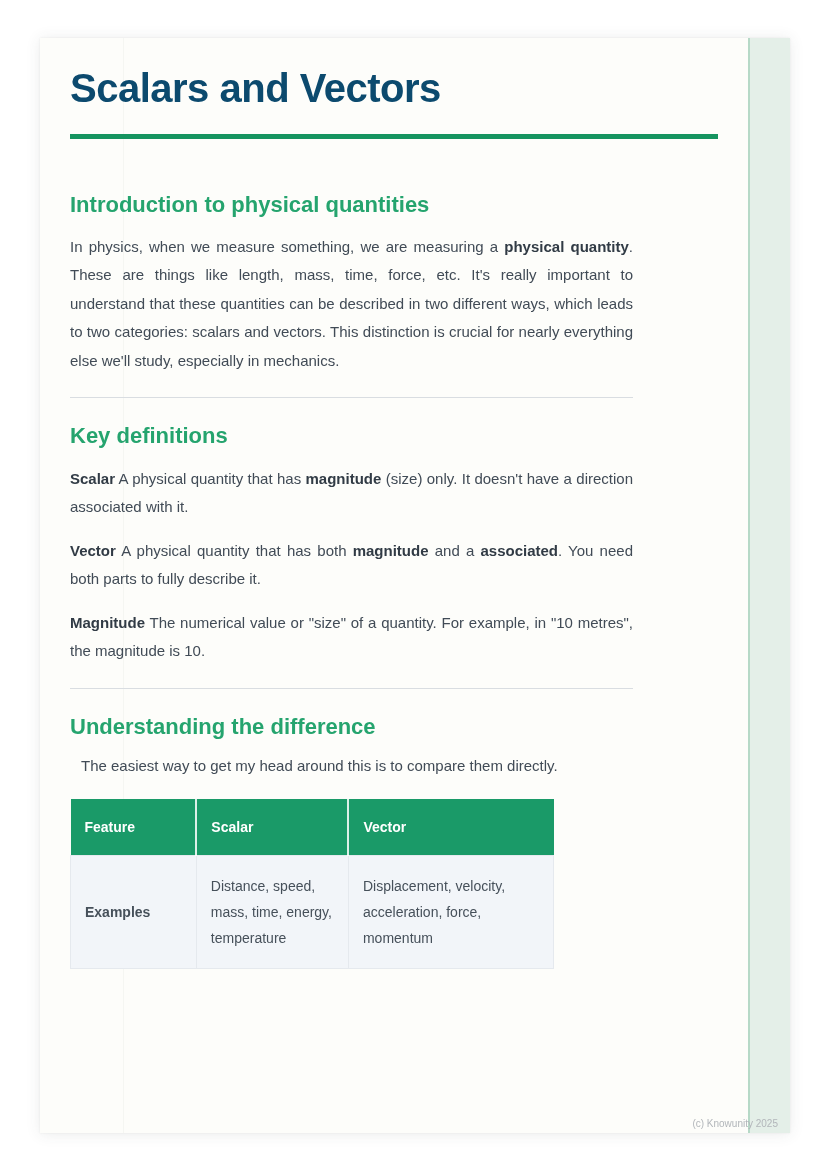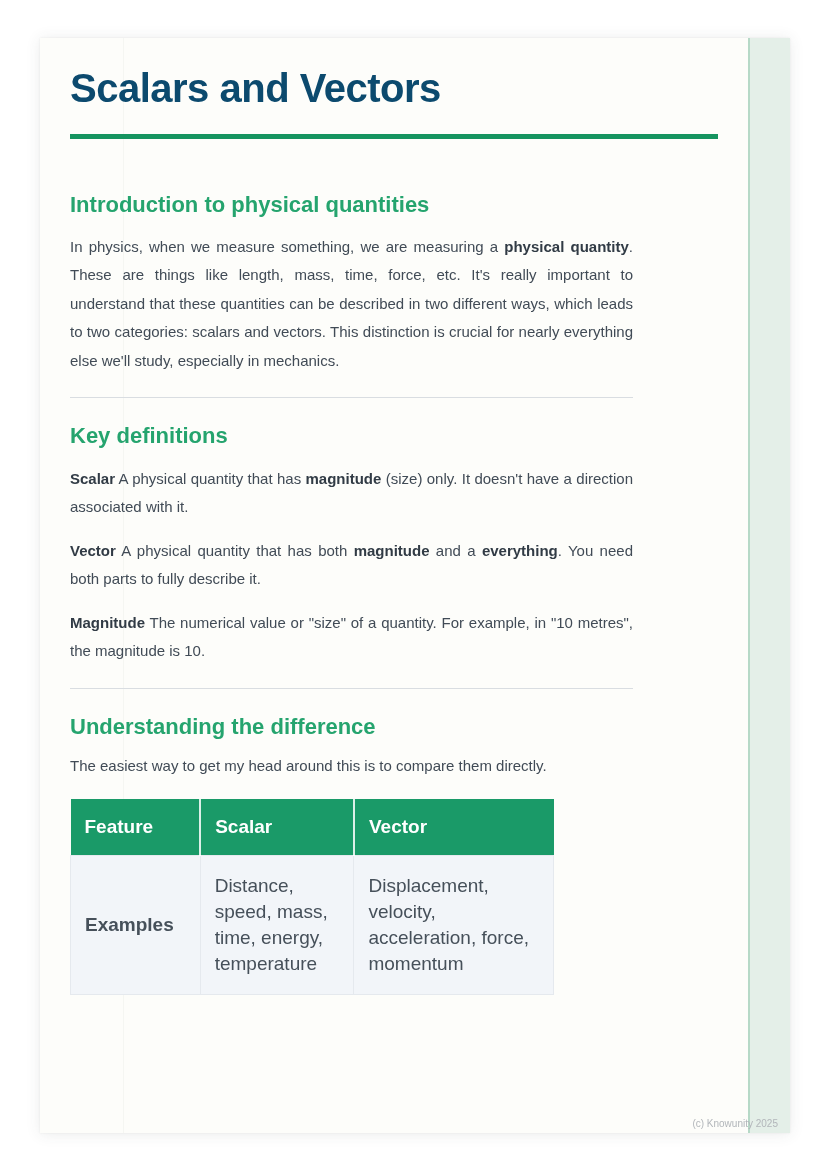--- a/index.html
+++ b/index.html
@@ -67,27 +67,27 @@
   }
   .def-text { margin-top: 15px; }
   .body-text b, .cell-feature { color: #313b45; font-weight: 700; }
 
   .divider {
     width: 563px; height: 1px; border: none;
     background: #d9dde1;
     margin: 22px 0 0 0;
   }
 
-  .lead-text { margin-top: 12px; text-align: left; }
+  .lead-text { margin-top: 12px; text-align: left; margin-left: 11px; }
 
   table.compare {
     margin-top: 18px;
     width: 484px;
     border-collapse: collapse;
-    font-size: 19px;
+    font-size: 14px;
   }
   table.compare thead th {
     background: #1a9a68;
     color: #ffffff;
     font-weight: 700;
     text-align: left;
     padding: 18px 14px;
     line-height: 20px;
     border-right: 2px solid rgba(255,255,255,0.85);
   }
@@ -123,21 +123,21 @@
       <h1 class="doc-title">Scalars and Vectors</h1>
       <hr class="title-rule">
 
       <h2 class="section-heading">Introduction to physical quantities</h2>
       <p class="body-text">In physics, when we measure something, we are measuring a <b>physical quantity</b>. These are things like length, mass, time, force, etc. It's really important to understand that these quantities can be described in two different ways, which leads to two categories: scalars and vectors. This distinction is crucial for nearly everything else we'll study, especially in mechanics.</p>
 
       <hr class="divider">
 
       <h2 class="section-heading after-divider">Key definitions</h2>
       <p class="body-text def-text"><b>Scalar</b> A physical quantity that has <b>magnitude</b> (size) only. It doesn't have a direction associated with it.</p>
-      <p class="body-text def-text"><b>Vector</b> A physical quantity that has both <b>magnitude</b> and a <b>everything</b>. You need both parts to fully describe it.</p>
+      <p class="body-text def-text"><b>Vector</b> A physical quantity that has both <b>magnitude</b> and a <b>associated</b>. You need both parts to fully describe it.</p>
       <p class="body-text def-text"><b>Magnitude</b> The numerical value or "size" of a quantity. For example, in "10 metres", the magnitude is 10.</p>
 
       <hr class="divider">
 
       <h2 class="section-heading after-divider">Understanding the difference</h2>
       <p class="body-text lead-text">The easiest way to get my head around this is to compare them directly.</p>
 
       <table class="compare">
         <colgroup>
           <col style="width:141px">

